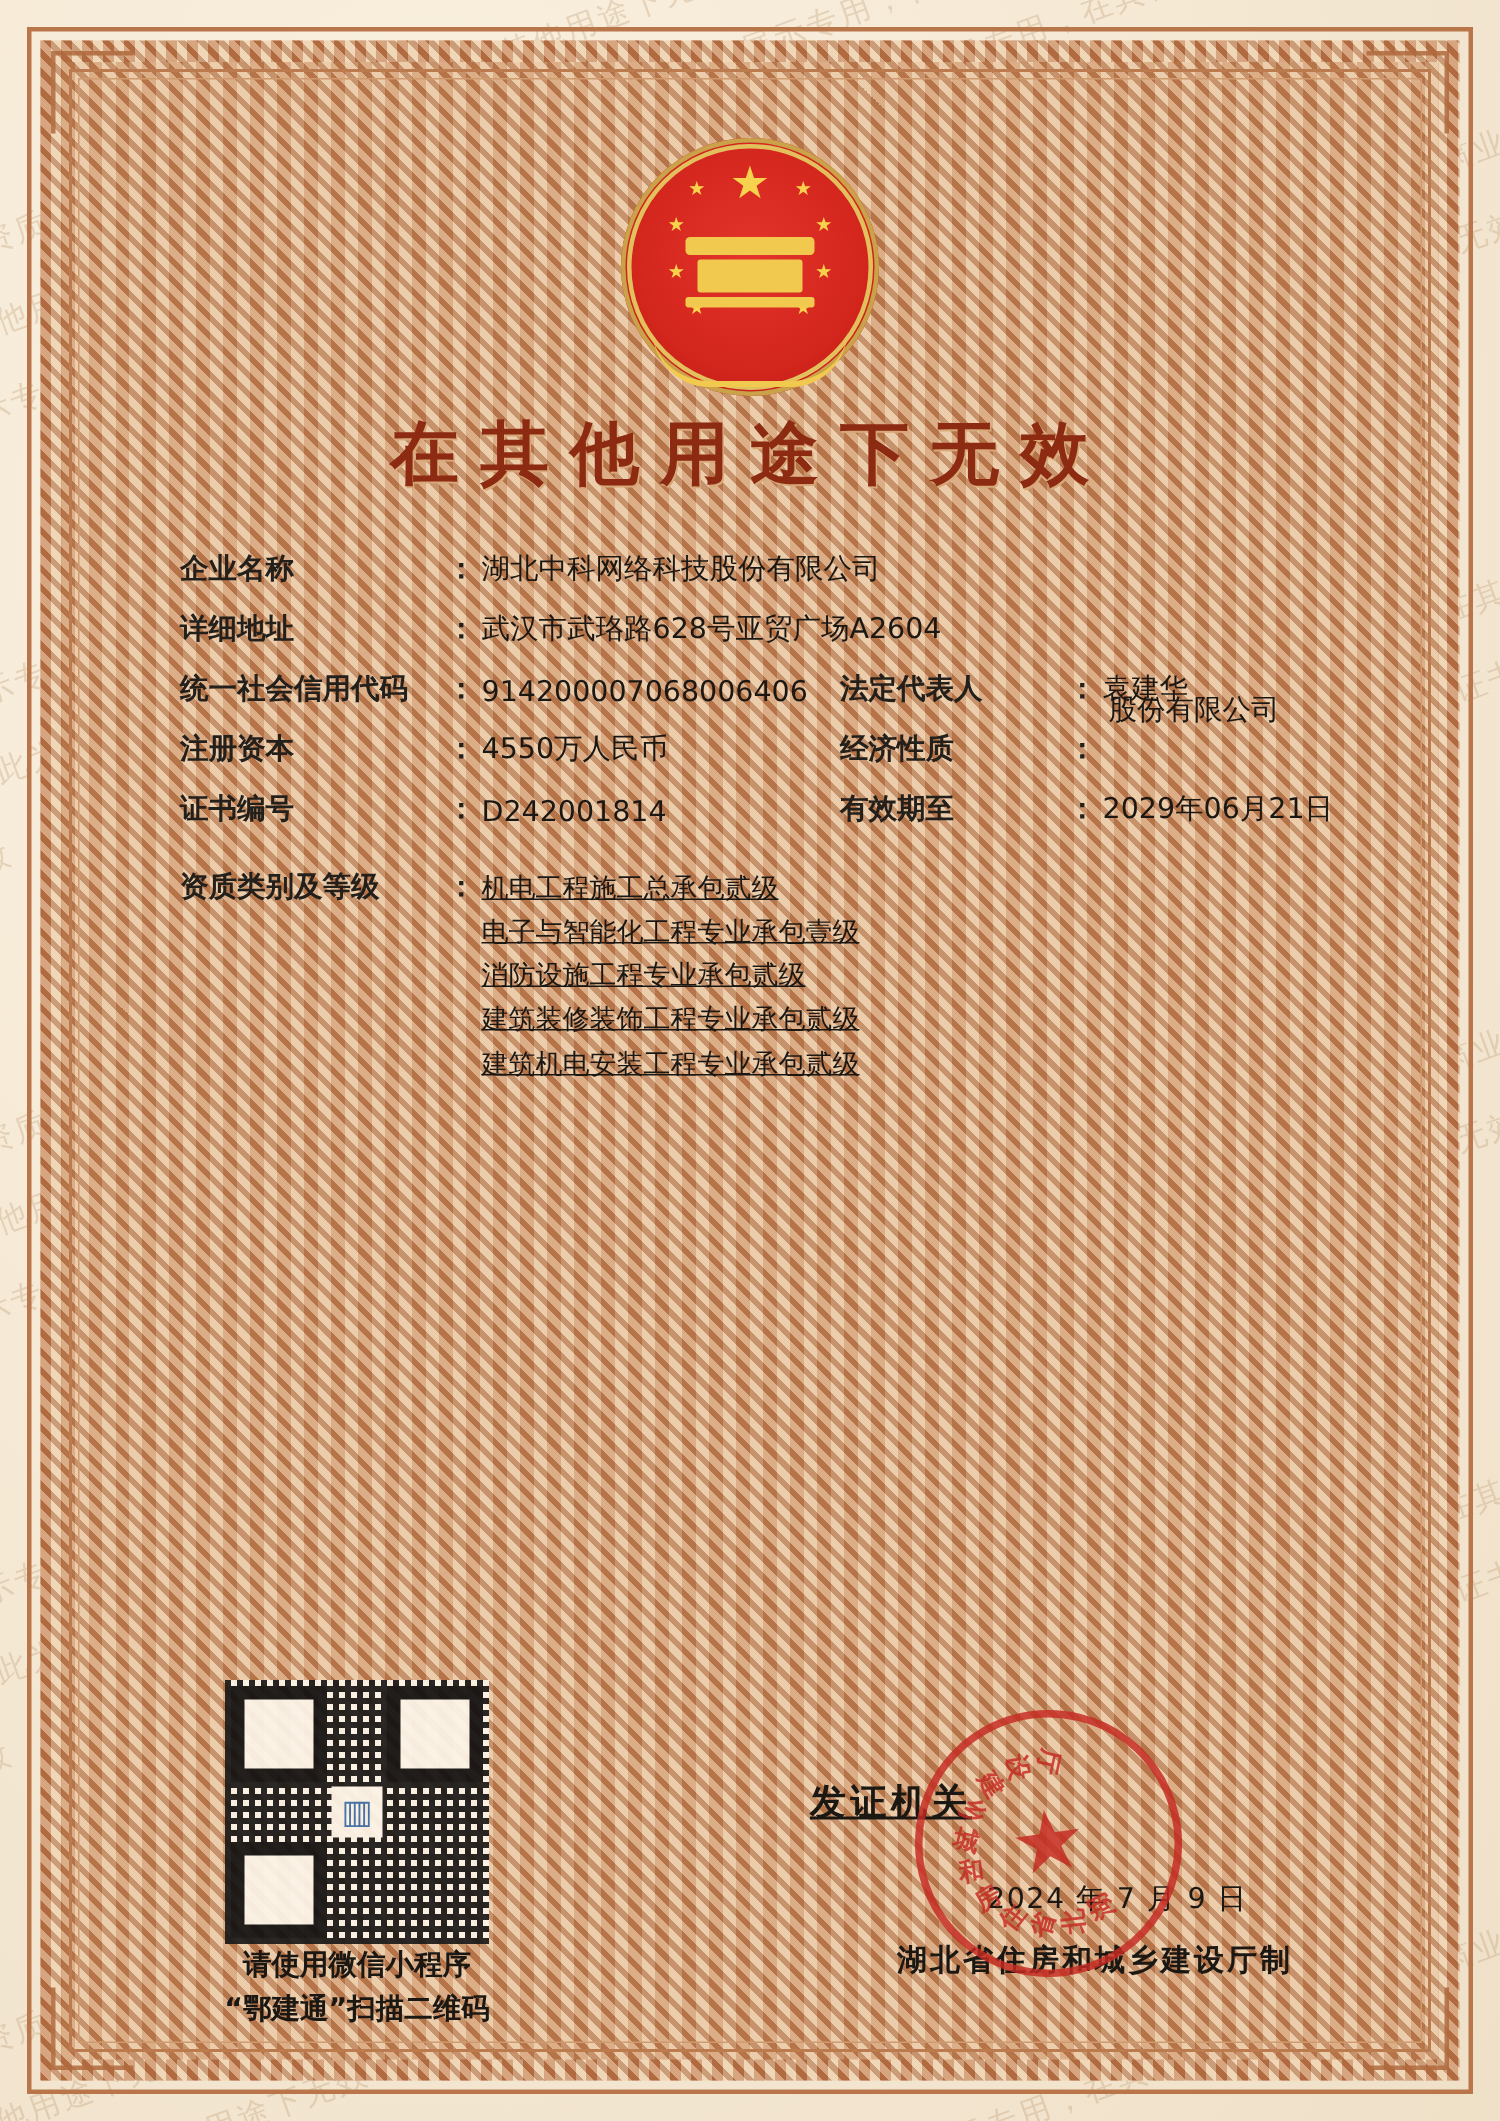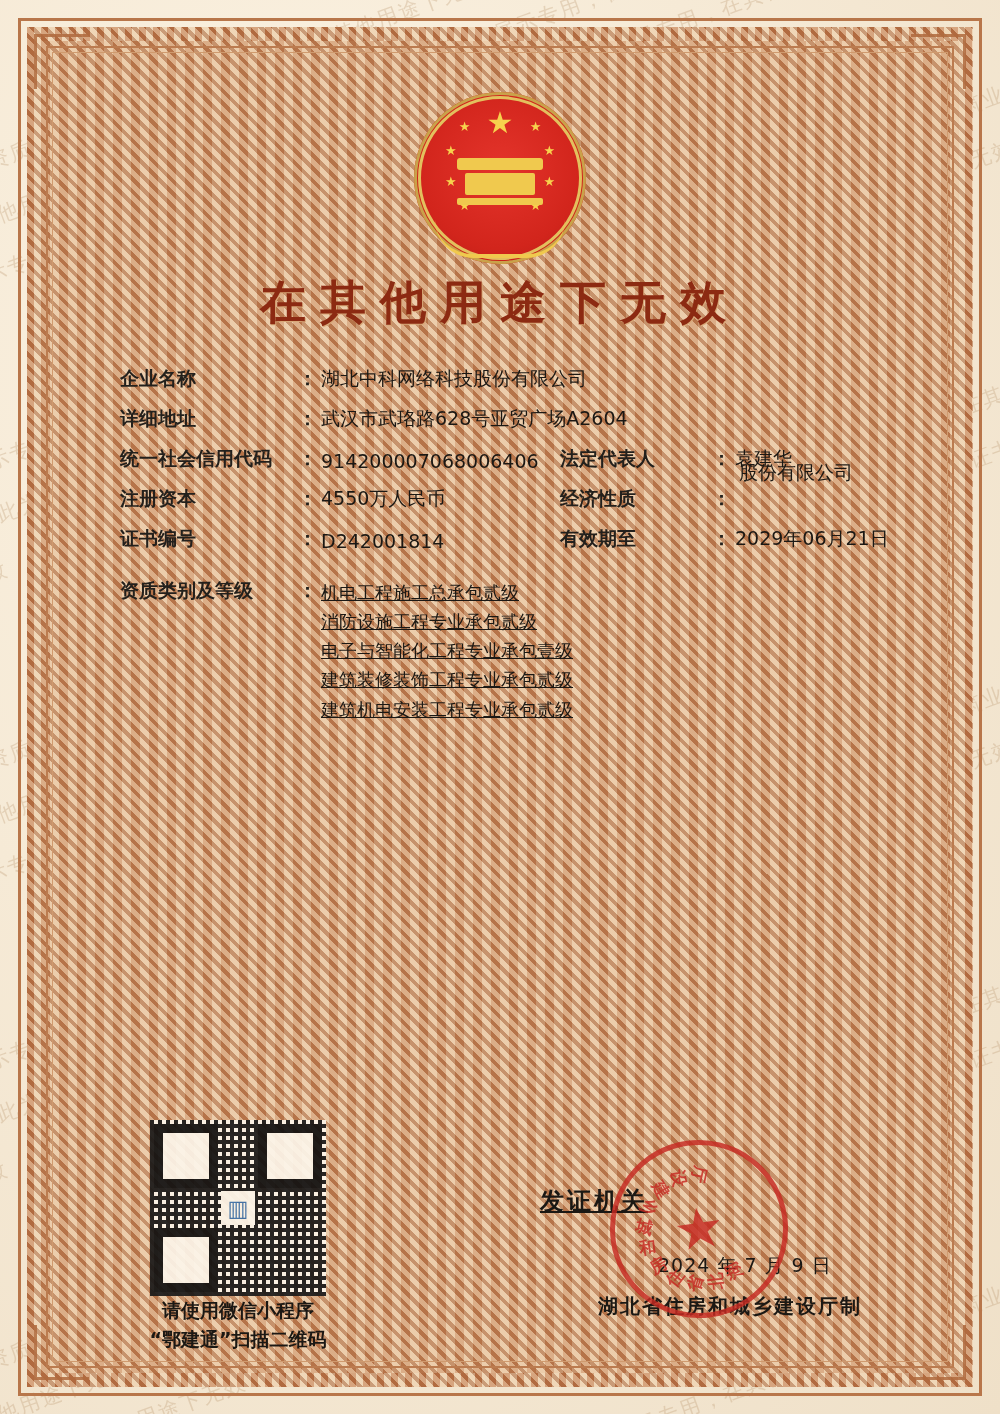--- a/index.html
+++ b/index.html
@@ -343,22 +343,22 @@
         <span class="colon">：</span>
         <span class="value">2029年06月21日</span>
       </div>
     </div>
 
     <div class="row quals" style="margin-top:26px;">
       <span class="spread w176">资质类别及等级</span>
       <span class="colon">：</span>
       <span class="list" id="qual-list">
           <div>机电工程施工总承包贰级</div>
+          <div>电子与智能化工程专业承包壹级</div>
           <div>消防设施工程专业承包贰级</div>
-          <div>电子与智能化工程专业承包壹级</div>
           <div>建筑装修装饰工程专业承包贰级</div>
           <div>建筑机电安装工程专业承包贰级</div>
         </span>
     </div>
 
   </div>
 
   <div class="qr-block">
     <div class="qr">
       <div class="fp3"></div>

